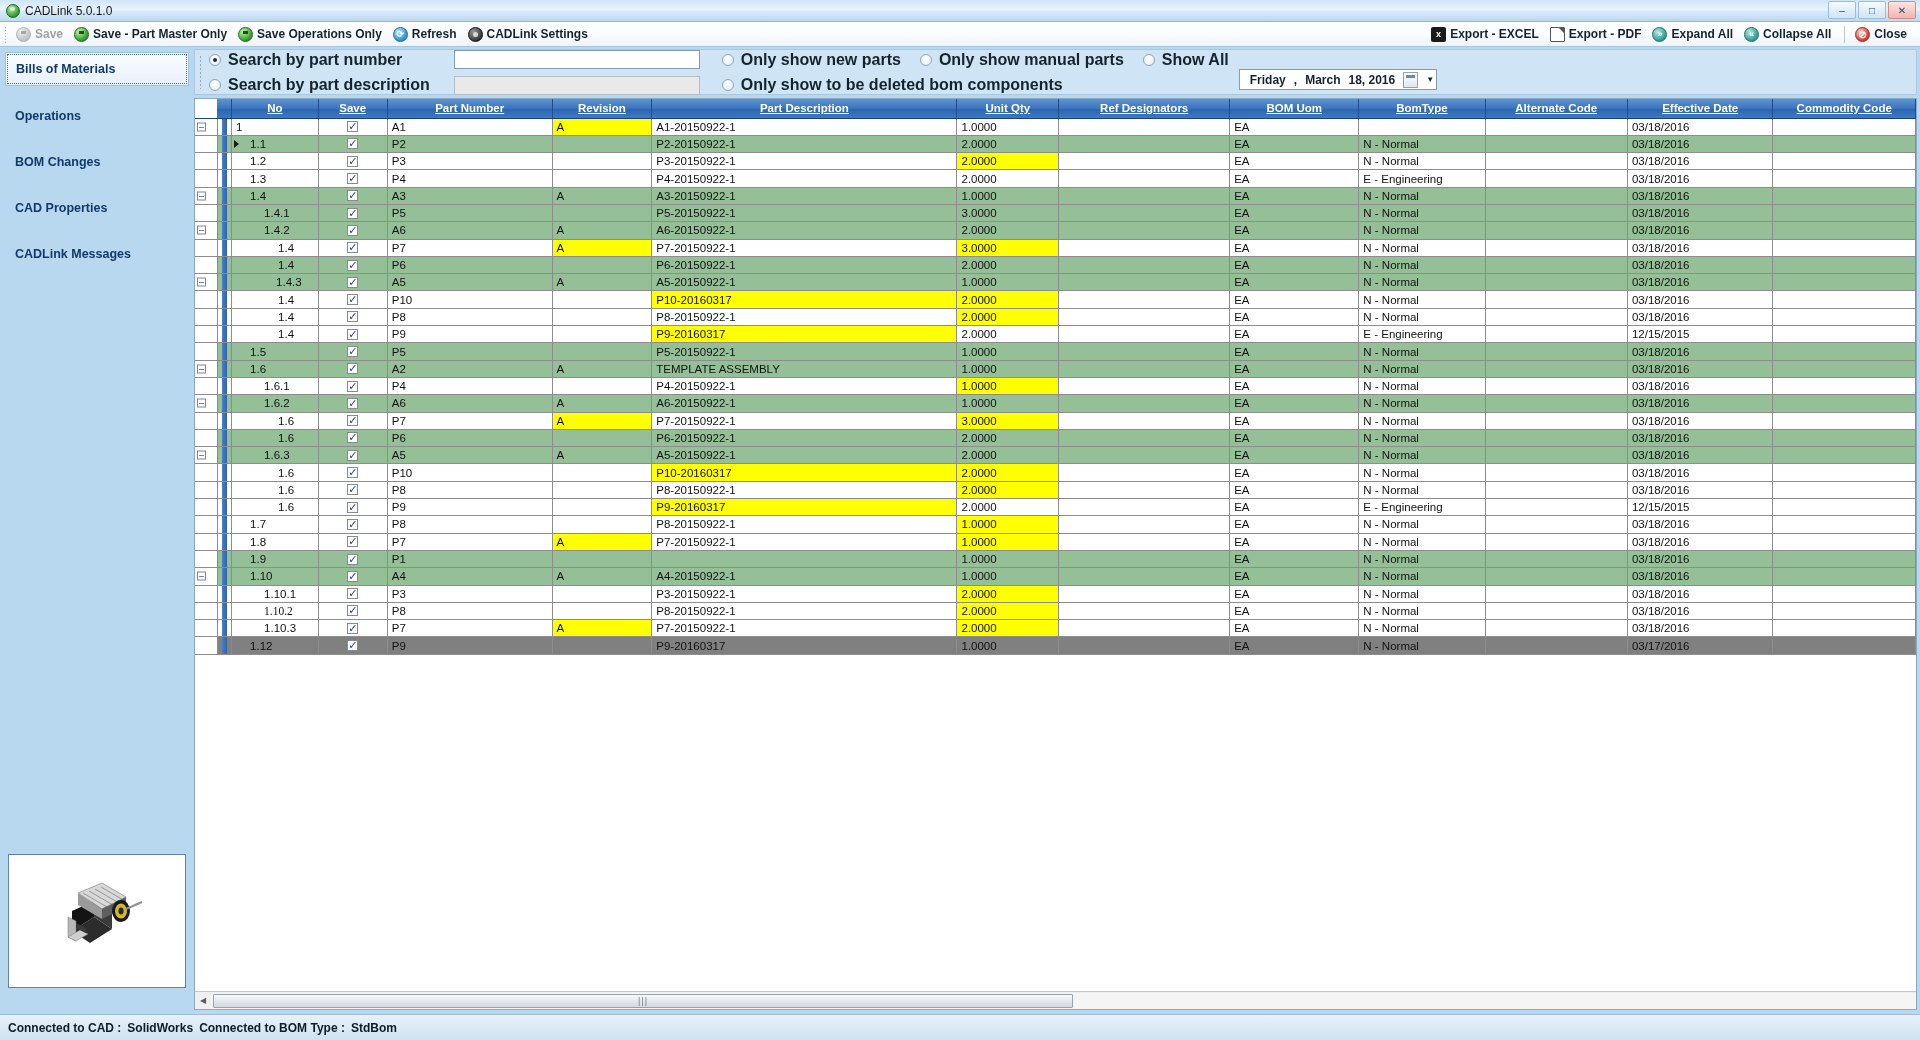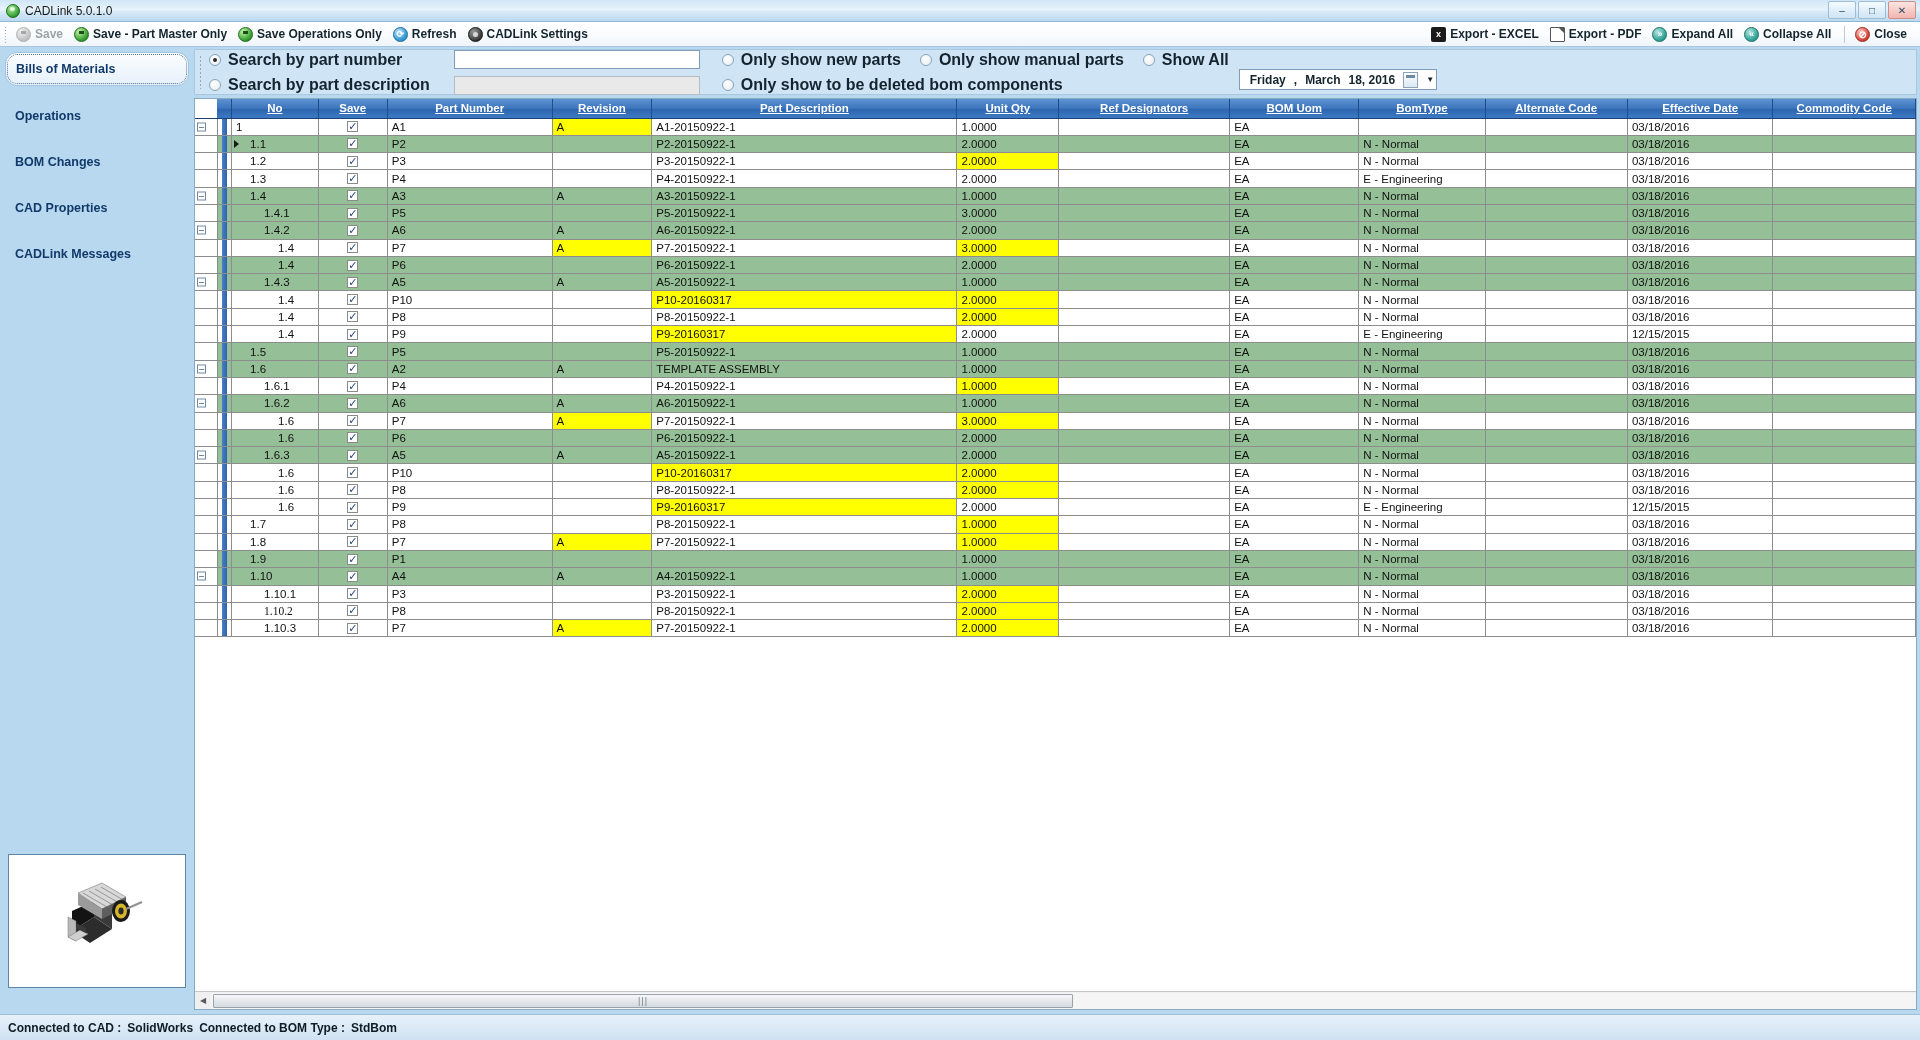--- a/index.html
+++ b/index.html
@@ -113,21 +113,21 @@
     display: flex; align-items: center;
     padding-left: 10px;
     font-size: 12.5px; font-weight: bold; color: #113a6b;
     margin-bottom: 14px;
   }
   .side-item.active {
     background: linear-gradient(to bottom, #fbfdff, #e6f1fa);
     border: 1px solid #9fc3e0;
     outline: 1px dotted #55708a;
     outline-offset: -3px;
-    border-radius: 12px;
+    border-radius: 0;
     height: 34px;
   }
   .side-thumb {
     position: absolute;
     left: 8px; bottom: 26px;
     width: 178px; height: 134px;
     background: #ffffff;
     border: 1px solid #5f86a8;
     display: flex; align-items: center; justify-content: center;
   }
@@ -673,21 +673,21 @@
               <td>03/18/2016</td>
               <td></td>
             </tr>
             <tr class="row-green">
               <td class="c-indent" style="background: rgb(255, 255, 255);">
                 <span class="treebox" style="left: 2px;">–</span>
               </td>
               <td class="c-marker">
                 <div class="mark"></div>
               </td>
-              <td style="padding-left: 32px;"><span>1.4.3</span></td>
+              <td style="padding-left: 32px; text-align: center;"><span>1.4.3</span></td>
               <td>
                 <span class="ck"></span>
               </td>
               <td>A5</td>
               <td>A</td>
               <td>A5-20150922-1</td>
               <td>1.0000</td>
               <td></td>
               <td>EA</td>
               <td>N - Normal</td>
@@ -1094,20 +1094,40 @@
               </td>
               <td>P7</td>
               <td class="hl">A</td>
               <td>P7-20150922-1</td>
               <td class="hl">2.0000</td>
               <td></td>
               <td>EA</td>
               <td>N - Normal</td>
               <td></td>
               <td>03/18/2016</td>
+              <td></td>
+            </tr>
+            <tr class="row-gray">
+              <td class="c-indent" style="background: rgb(255, 255, 255);"></td>
+              <td class="c-marker">
+                <div class="mark"></div>
+              </td>
+              <td style="padding-left: 18px;"><span>1.12</span></td>
+              <td>
+                <span class="ck"></span>
+              </td>
+              <td>P9</td>
+              <td></td>
+              <td>P9-20160317</td>
+              <td>1.0000</td>
+              <td></td>
+              <td>EA</td>
+              <td>N - Normal</td>
+              <td></td>
+              <td>03/17/2016</td>
               <td></td>
             </tr>
           </tbody>
       </table>
 
       <div style="flex:1; background:#ffffff;"></div>
 
       <div class="hscroll">
         <div class="hs-arrow">◀</div>
         <div class="hs-track">

